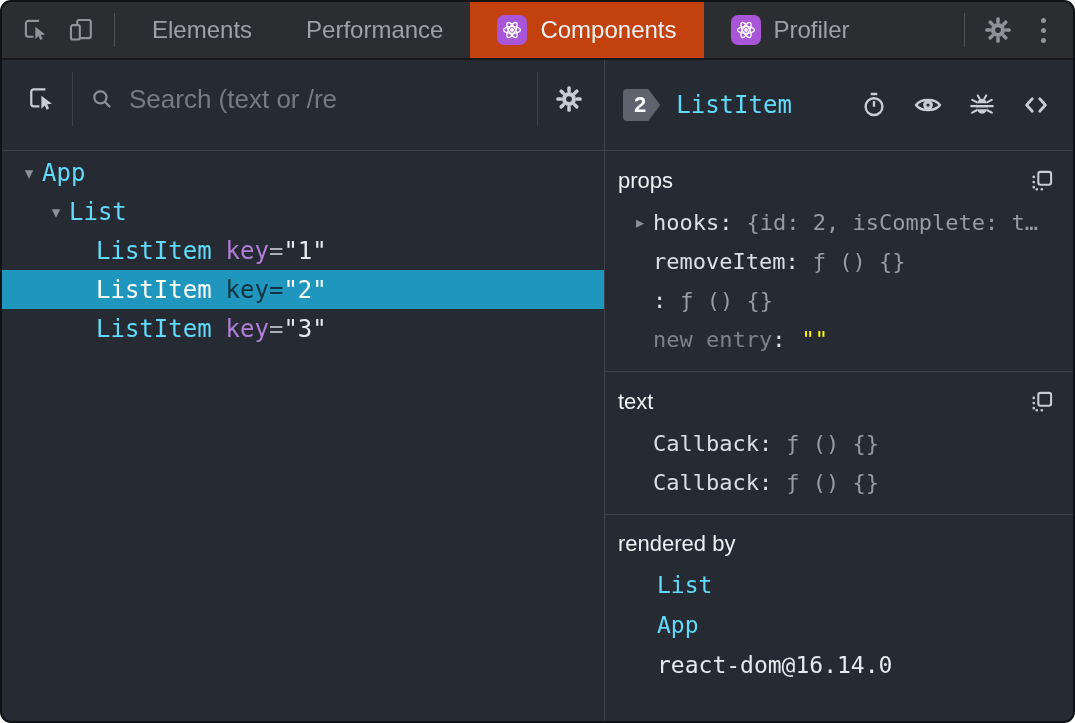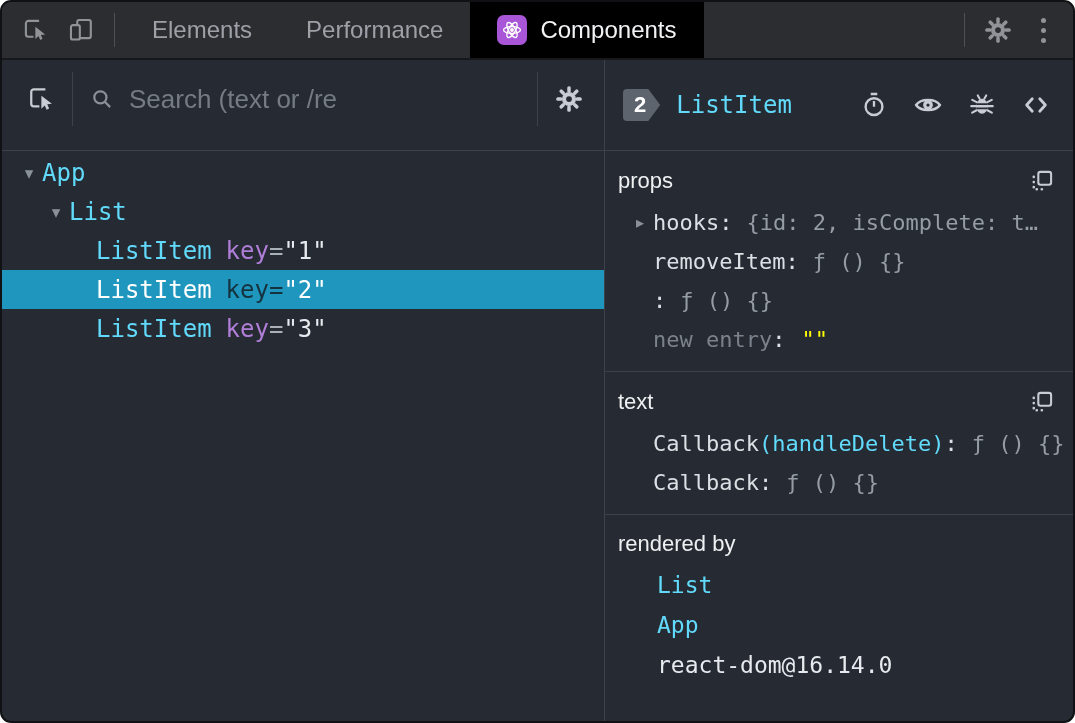--- a/index.html
+++ b/index.html
@@ -32,21 +32,21 @@
   
   .topbar{
     height:58px;flex:0 0 58px;background:var(--topbar-bg);
     border-bottom:2px solid #17181b;
     display:flex;align-items:stretch;
   }
   .tb-iconbtn{display:flex;align-items:center;justify-content:center;width:46px;color:var(--icon-gray);cursor:pointer;}
   .tb-iconbtn:first-child{margin-left:10px;}
   .vsep{width:1px;background:var(--topbar-sep);margin:11px 10px;}
   .tab{display:flex;align-items:center;padding:0 27px;font-size:24px;color:var(--tab-text);cursor:pointer;white-space:nowrap;justify-content:flex-end;}
-  .tab.active{background:#000000;color:#f2f3f5;}
+  .tab.active{background:#c2410c;color:#f2f3f5;}
   .tab .react-badge{margin-right:13px;}
   .react-badge{
     width:30px;height:30px;border-radius:7px;background:#a855d8;
     display:flex;align-items:center;justify-content:center;flex:0 0 30px;
   }
   .kebab{display:flex;flex-direction:column;gap:5px;align-items:center;justify-content:center;width:44px;cursor:pointer;}
   .kebab i{width:5px;height:5px;border-radius:50%;background:var(--icon-gray);}
   .spacer{flex:1;}
   
   .main{flex:1;display:flex;min-height:0;}
@@ -154,20 +154,33 @@
           <circle cx="12" cy="12" r="2.1" fill="#fff"></circle>
           <g fill="none" stroke="#fff" stroke-width="1.5">
             <ellipse cx="12" cy="12" rx="9.2" ry="3.7"></ellipse>
             <ellipse cx="12" cy="12" rx="9.2" ry="3.7" transform="rotate(60 12 12)"></ellipse>
             <ellipse cx="12" cy="12" rx="9.2" ry="3.7" transform="rotate(120 12 12)"></ellipse>
           </g>
         </svg>
       </span>
       <span>Components</span>
     </div>
+    <div class="tab">
+      <span class="react-badge">
+        <svg width="22" height="22" viewBox="0 0 24 24">
+          <circle cx="12" cy="12" r="2.1" fill="#fff"></circle>
+          <g fill="none" stroke="#fff" stroke-width="1.5">
+            <ellipse cx="12" cy="12" rx="9.2" ry="3.7"></ellipse>
+            <ellipse cx="12" cy="12" rx="9.2" ry="3.7" transform="rotate(60 12 12)"></ellipse>
+            <ellipse cx="12" cy="12" rx="9.2" ry="3.7" transform="rotate(120 12 12)"></ellipse>
+          </g>
+        </svg>
+      </span>
+      <span>Profiler</span>
+    </div>
     <div class="spacer"></div>
     <div class="vsep"></div>
     <div class="tb-iconbtn">
       <svg width="30" height="30" viewBox="0 0 24 24" fill="currentColor">
         <g>
           <rect x="10.6" y="1.8" width="2.8" height="5" rx="1.2"></rect>
           <rect x="10.6" y="1.8" width="2.8" height="5" rx="1.2" transform="rotate(45 12 12)"></rect>
           <rect x="10.6" y="1.8" width="2.8" height="5" rx="1.2" transform="rotate(90 12 12)"></rect>
           <rect x="10.6" y="1.8" width="2.8" height="5" rx="1.2" transform="rotate(135 12 12)"></rect>
           <rect x="10.6" y="1.8" width="2.8" height="5" rx="1.2" transform="rotate(180 12 12)"></rect>
@@ -348,21 +361,20 @@
           <span class="sec-title">text</span>
           <span class="copy-btn">
             <svg width="26" height="26" viewBox="0 0 24 24" fill="none" stroke="currentColor">
               <rect x="8.6" y="3.6" width="11.8" height="11.8" rx="2" stroke-width="1.9"></rect>
               <path d="M4.4 8.2 V19.6 H15.4" stroke-width="2.4" stroke-linecap="round" stroke-dasharray="0.1 4.6"></path>
             </svg>
           </span>
         </div>
         <div class="prow hook-row">
           <span class="h-fn">Callback</span>
-            <span class="h-arg">(handleDelete)</span>
             <span class="p-colon">:</span>
           <span class="p-val">ƒ () {}</span>
         </div>
         <div class="prow hook-row">
           <span class="h-fn">Callback</span>
             <span class="p-colon">:</span>
           <span class="p-val">ƒ () {}</span>
         </div>
       </div>
 

